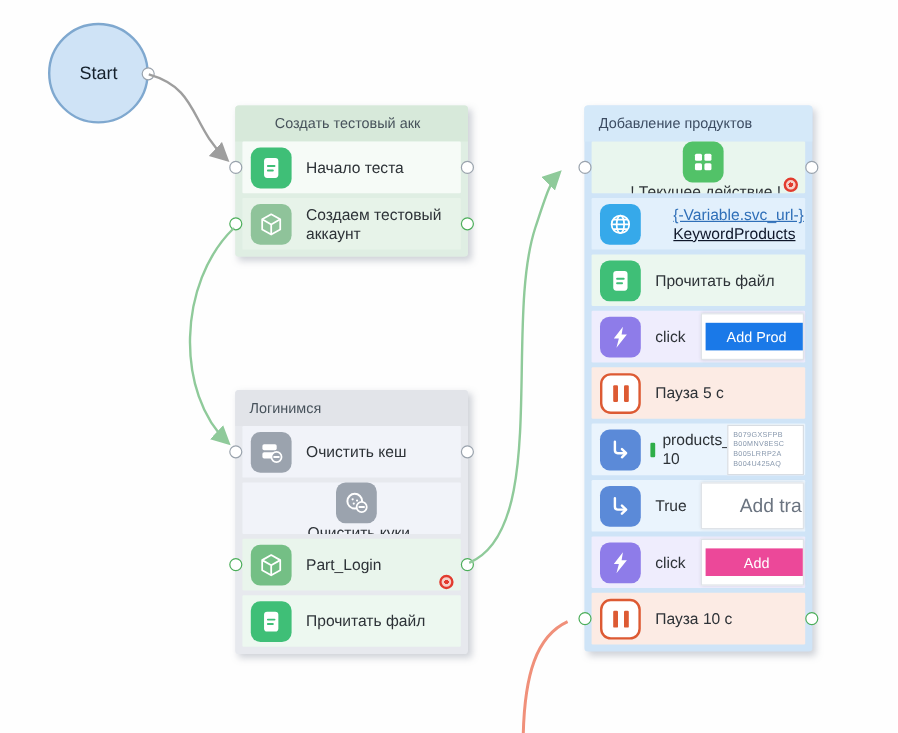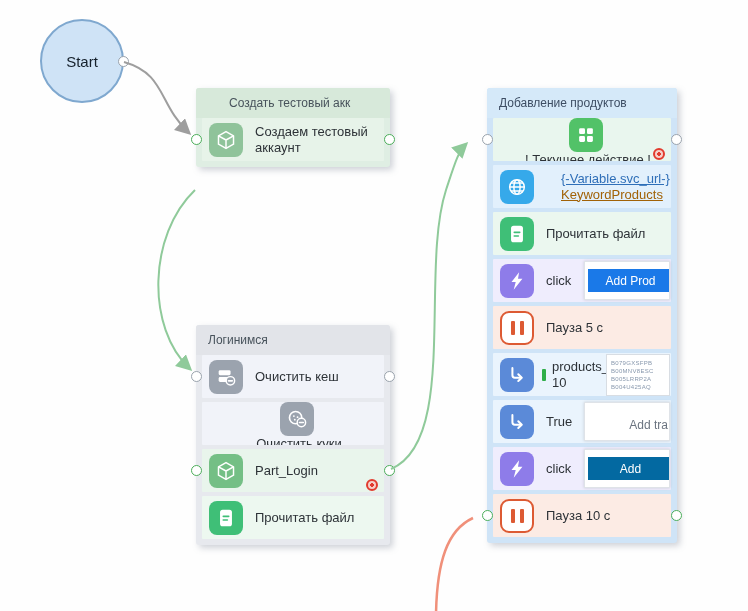--- a/index.html
+++ b/index.html
@@ -43,21 +43,21 @@
            border:2px solid #e23b2e;box-sizing:border-box;
            background:radial-gradient(circle,#e23b2e 0 34%,#f6cfc8 35% 100%);}
 
   
   .thumb{position:relative;width:86px;height:39px;background:#fff;border:1px solid #dfe3e8;
          box-shadow:0 0 3px rgba(0,0,0,.15);margin-right:1px;flex-shrink:0;overflow:hidden;
          box-sizing:border-box;}
   .thumb .btn{position:absolute;left:3px;right:-4px;top:7px;bottom:7px;color:#fff;
               font-size:12px;display:flex;align-items:center;justify-content:center;
               white-space:nowrap;}
-  .thumb .thumbtext{position:absolute;right:1px;bottom:8px;font-size:12px;color:#6b7480;
+  .thumb .thumbtext{position:absolute;right:1px;bottom:8px;font-size:16px;color:#6b7480;
                     white-space:nowrap;}
   .codebox{width:64px;height:42px;background:#fff;border:1px solid #d8dde3;margin-right:1px;
            flex-shrink:0;box-sizing:border-box;padding:4px 4px;display:flex;
            flex-direction:column;justify-content:space-between;}
   .codebox span{font-size:6px;line-height:8px;color:#8898ad;letter-spacing:.3px;
                 white-space:nowrap;overflow:hidden;}
 
   
   svg.wires{position:absolute;left:0;top:0;pointer-events:none;}
 </style>
@@ -67,20 +67,31 @@
 <div class="canvas">
 
   <div class="start-node">
     <span>Start</span>
     <span class="port start-port"></span>
   </div>
 
   <div class="group g1" style="background: rgb(223, 238, 227);">
     <div class="group-header" style="background: rgb(215, 233, 218); color: rgb(71, 82, 91); padding-left: 33px;">Создать тестовый акк</div>
     <div class="rows">
+        <div class="row" style="background: rgb(246, 251, 247);">
+          <span class="icon-box" style="background: rgb(63, 191, 119); --ibg: #3fbf77;">
+            <svg viewBox="0 0 24 24" width="22" height="22">
+              <rect x="5.5" y="3" width="13" height="18" rx="2.8" fill="#fff"></rect>
+              <path d="M9 10.2h6M9 14.2h4.5" style="stroke:var(--ibg,#3fbf77)" stroke-width="1.8" stroke-linecap="round" fill="none"></path>
+            </svg>
+          </span>
+          <span class="label">Начало теста</span>
+          <span class="port pl" style="border-color: rgb(154, 163, 173);"></span>
+          <span class="port pr" style="border-color: rgb(154, 163, 173);"></span>
+        </div>
         <div class="row" style="background: rgb(231, 243, 233);">
           <span class="icon-box" style="background: rgb(143, 195, 154); --ibg: #8fc39a;">
             <svg viewBox="0 0 24 24" width="22" height="22" fill="none" stroke="#fff" stroke-width="1.6" stroke-linejoin="round">
               <path d="M12 2.8 20.2 7.4v9.2L12 21.2 3.8 16.6V7.4Z"></path>
               <path d="M3.8 7.4 12 12l8.2-4.6M12 12v9.2"></path>
             </svg>
           </span>
           <span class="label">Создаем тестовый аккаунт</span>
           <span class="port pl" style="border-color: rgb(76, 174, 90);"></span>
           <span class="port pr" style="border-color: rgb(76, 174, 90);"></span>
@@ -161,21 +172,21 @@
         <div class="row" style="background: rgb(226, 240, 252); gap: 15px;">
           <span class="icon-box" style="background: rgb(54, 169, 234); --ibg: #36a9ea;">
             <svg viewBox="0 0 24 24" width="22" height="22" fill="none" stroke="#fff" stroke-width="1.6">
               <circle cx="12" cy="12" r="8"></circle>
               <ellipse cx="12" cy="12" rx="3.4" ry="8"></ellipse>
               <path d="M4 12h16M5.4 7.7h13.2M5.4 16.3h13.2"></path>
             </svg>
           </span>
           <span class="label">
             <span class="link-line" style="color: rgb(47, 111, 184);">{-Variable.svc_url-}</span>
-            <span class="link-line" style="color: #a16207;">KeywordProducts</span>
+            <span class="link-line" style="color: #0f172a;">KeywordProducts</span>
           </span>
         </div>
         <div class="row" style="background: rgb(235, 247, 239);">
           <span class="icon-box" style="background: rgb(63, 191, 119); --ibg: #3fbf77;">
             <svg viewBox="0 0 24 24" width="22" height="22">
               <rect x="5.5" y="3" width="13" height="18" rx="2.8" fill="#fff"></rect>
               <path d="M9 10.2h6M9 14.2h4.5" style="stroke:var(--ibg,#3fbf77)" stroke-width="1.8" stroke-linecap="round" fill="none"></path>
             </svg>
           </span>
           <span class="label">Прочитать файл</span>
@@ -230,21 +241,21 @@
           </div>
         </div>
         <div class="row" style="background: rgb(239, 237, 253);">
           <span class="icon-box" style="background: rgb(142, 124, 233); --ibg: #8e7ce9;">
             <svg viewBox="0 0 24 24" width="22" height="22">
               <path d="M14.3 2.5 6 13.2h4.6L8.4 21.5 17.9 9.6h-4.8Z" fill="#fff"></path>
             </svg>
           </span>
           <span class="label">click</span>
           <div class="thumb">
-            <div class="btn" style="background: #0369a1;">Add</div>
+            <div class="btn" style="background: #ec4899;">Add</div>
           </div>
         </div>
         <div class="row" style="background: rgb(252, 235, 228);">
           <span class="icon-box pause" style="--pc: #dd5a33;">
             <span class="pbar"></span>
             <span class="pbar"></span>
           </span>
           <span class="label">Пауза 10 с</span>
           <span class="port pl" style="border-color: rgb(76, 174, 90);"></span>
           <span class="port pr" style="border-color: rgb(76, 174, 90);"></span>

